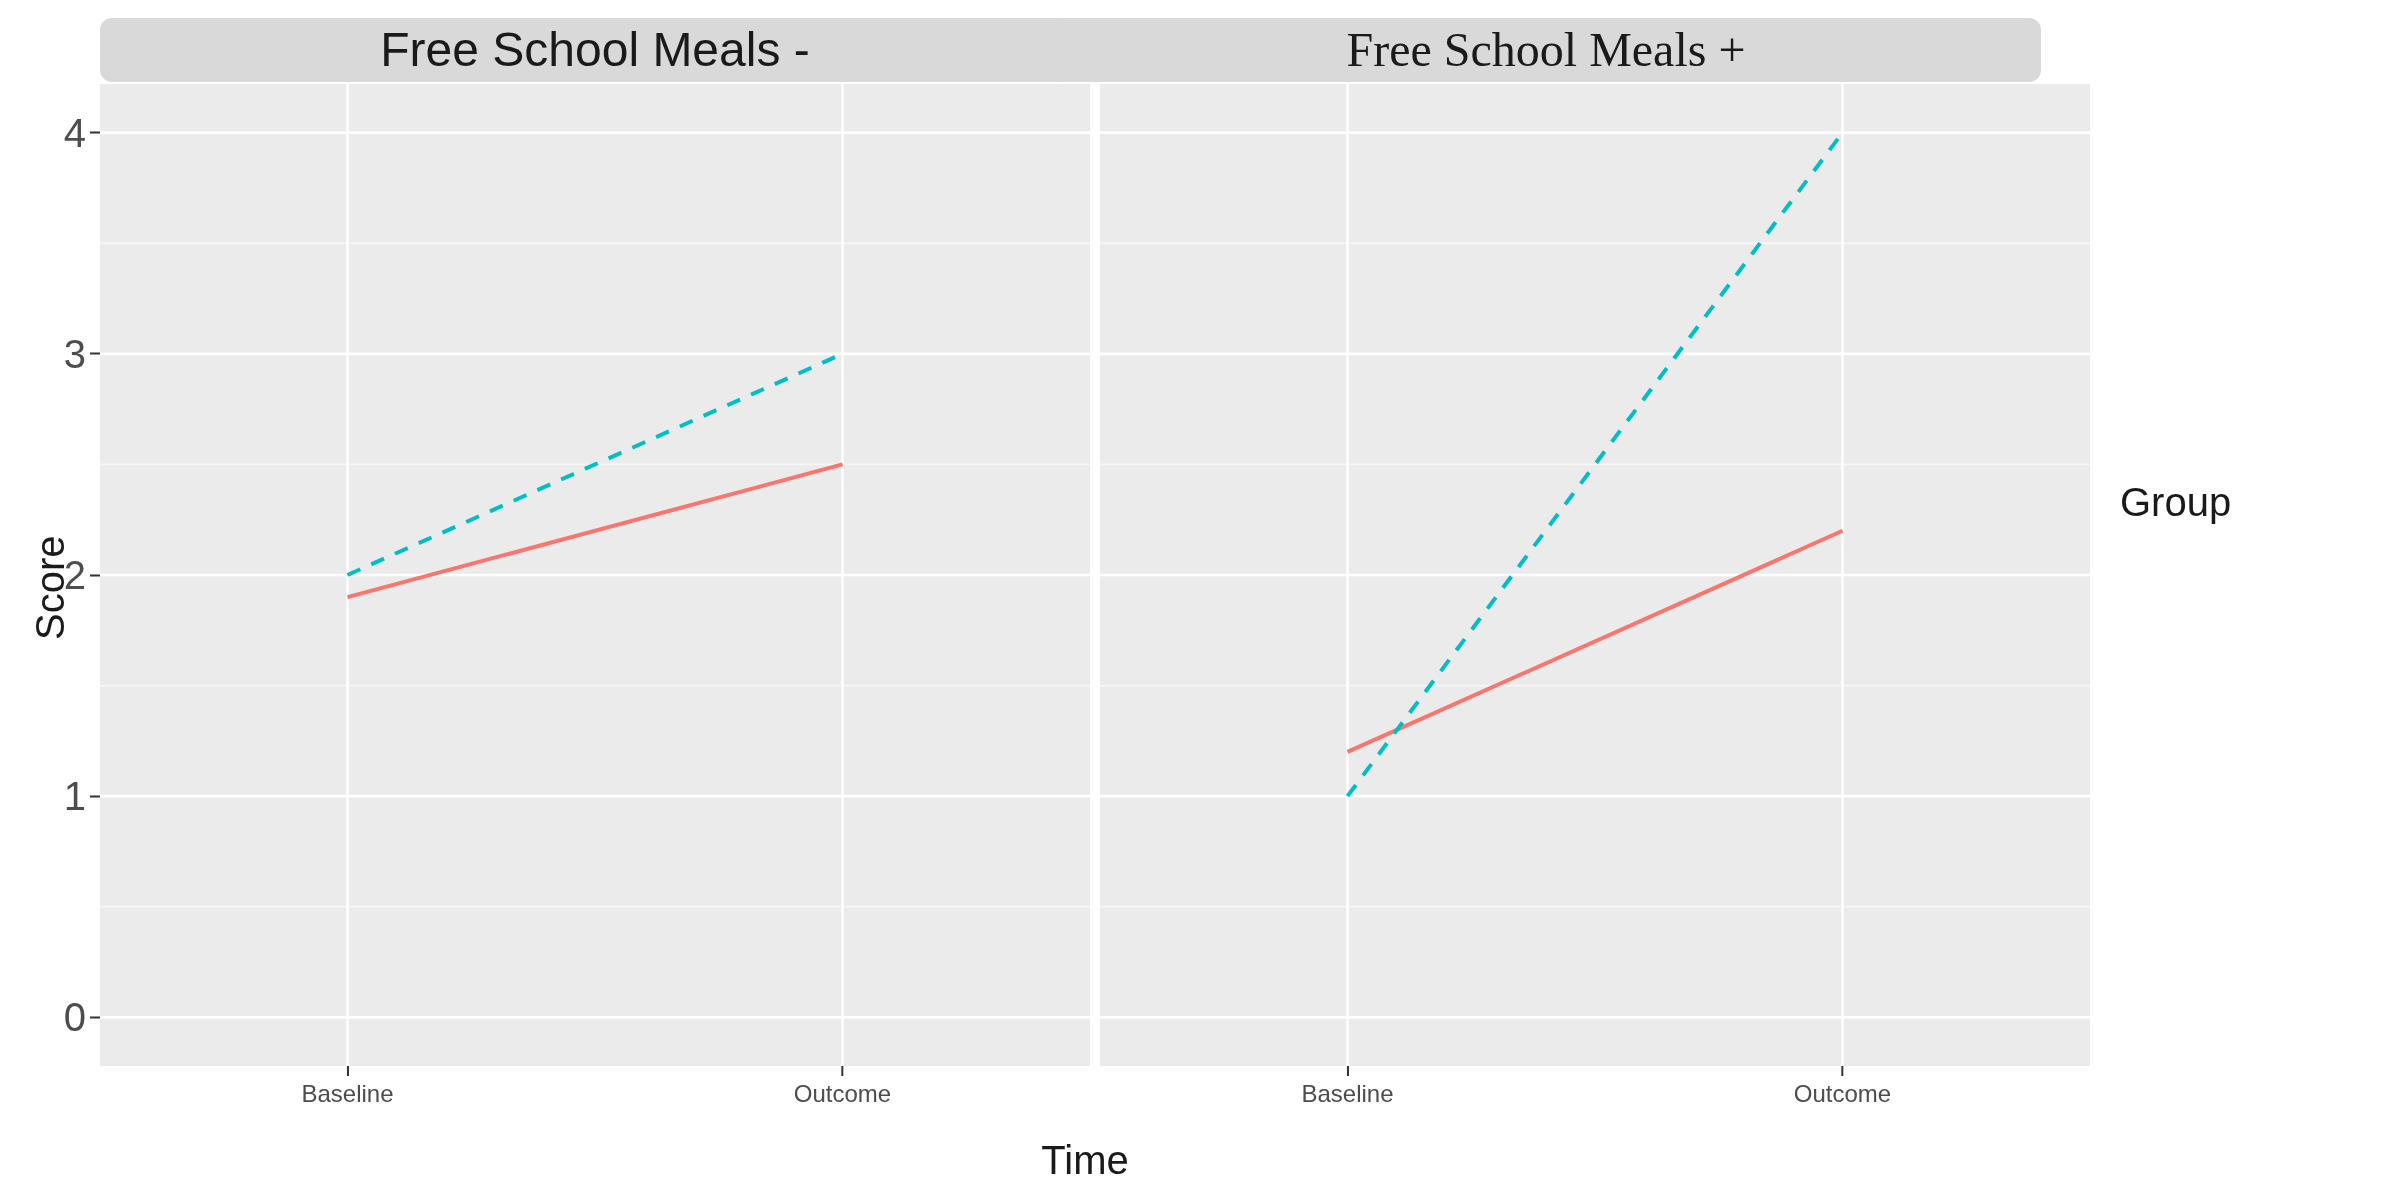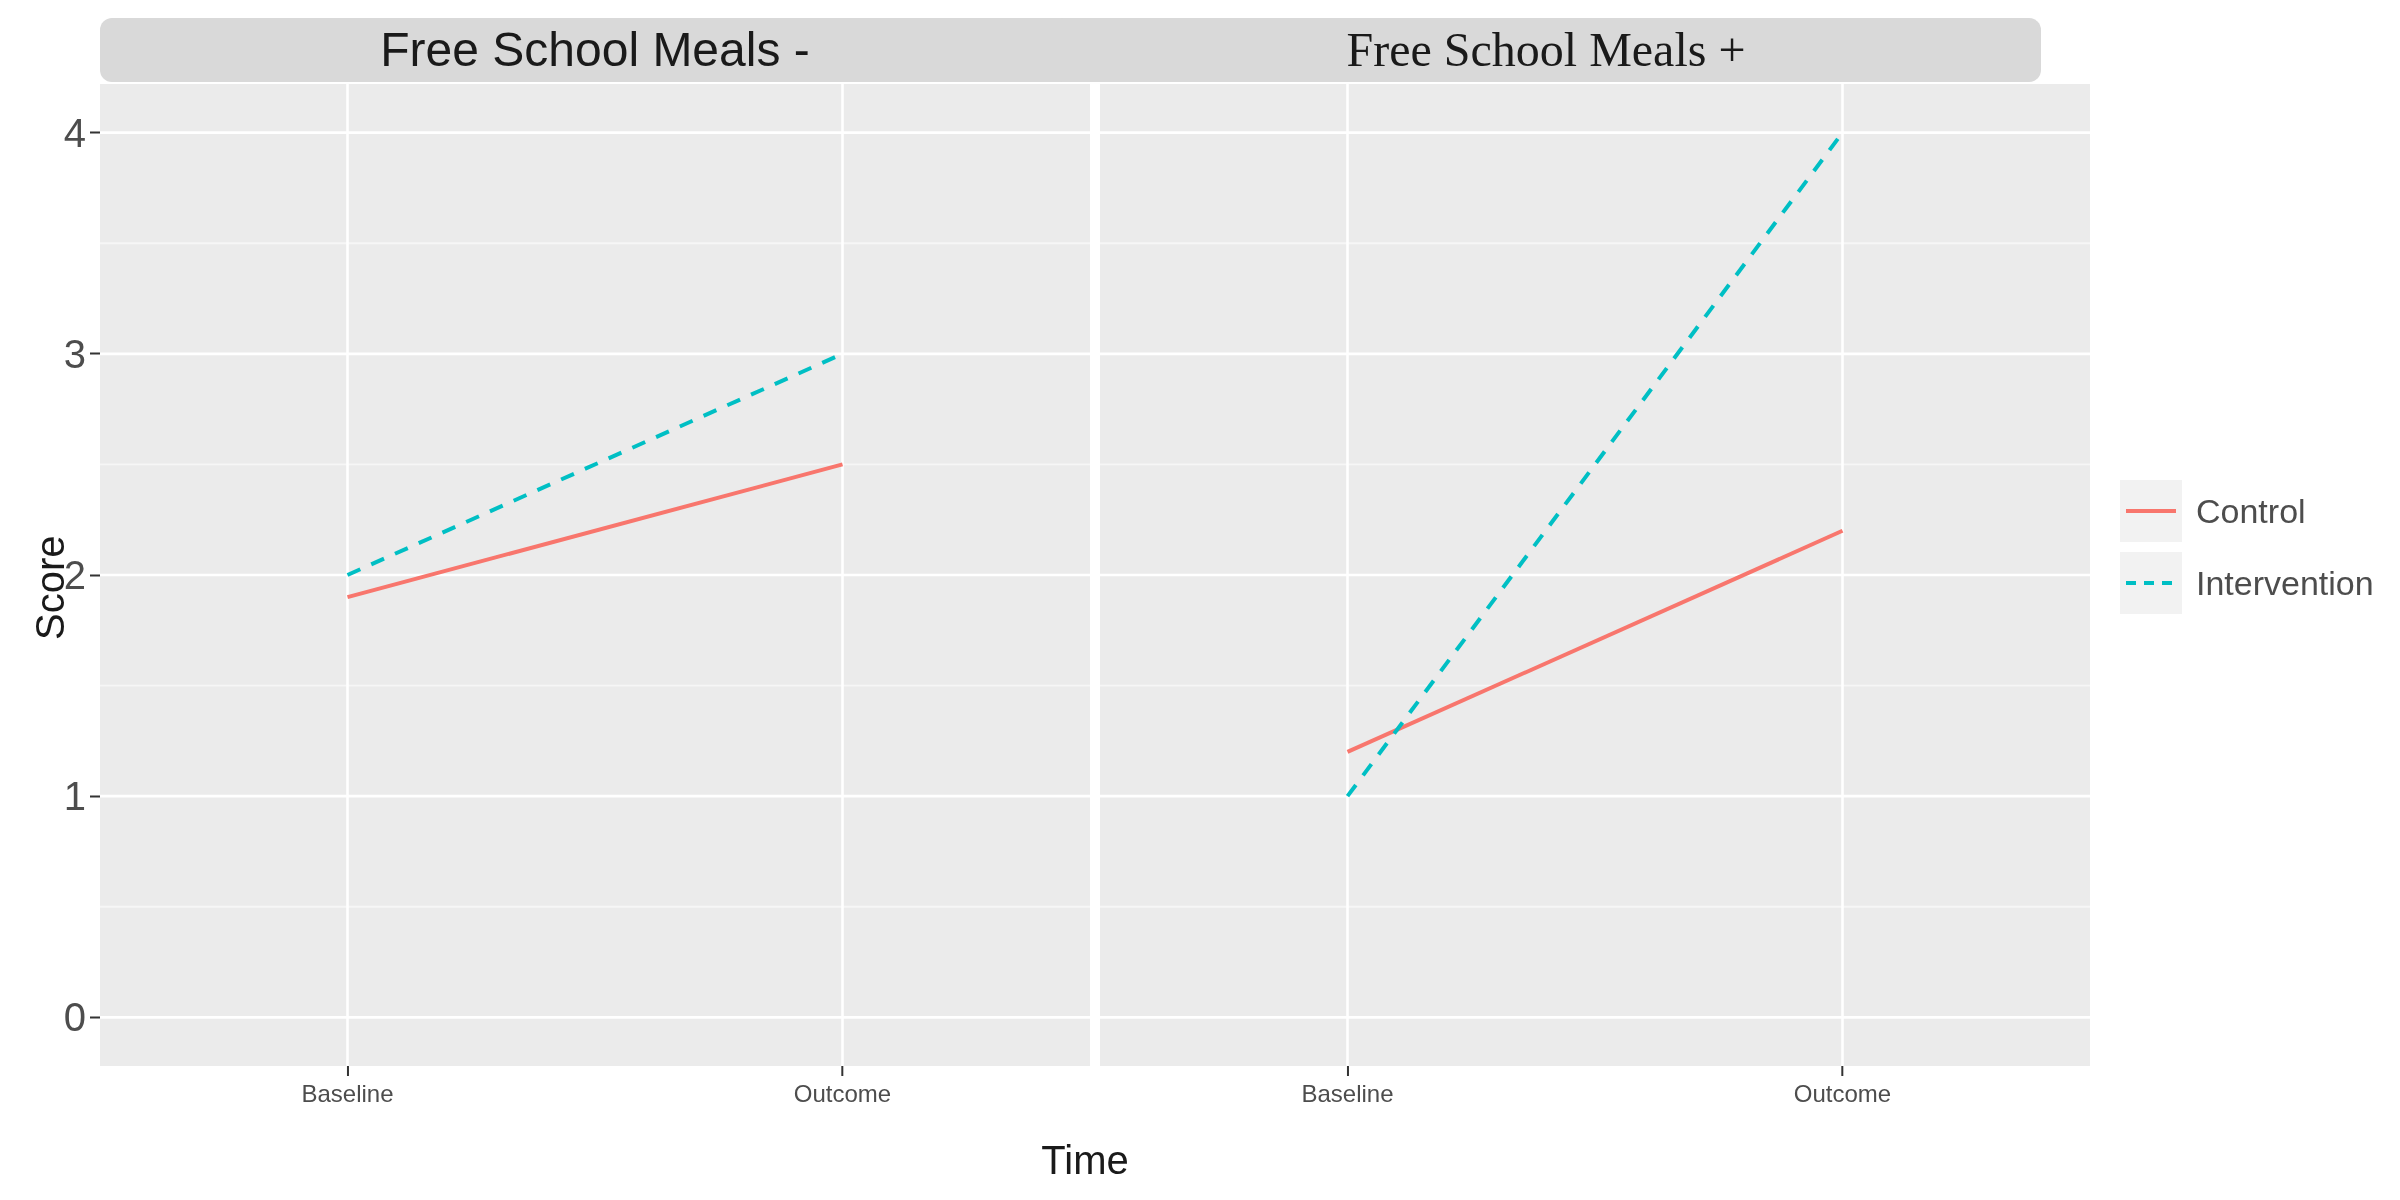--- a/index.html
+++ b/index.html
@@ -161,33 +161,16 @@
   </div>
 
   <div id="xtick-container">
       <div class="xtick" style="left: 347.5px; top: 1080px;">Baseline</div>
       <div class="xtick" style="left: 842.5px; top: 1080px;">Outcome</div>
       <div class="xtick" style="left: 1347.5px; top: 1080px;">Baseline</div>
       <div class="xtick" style="left: 1842.5px; top: 1080px;">Outcome</div>
     </div>
 
   <div class="legend">
-    <div id="legend-rows">
-        <div class="legend-row">
-          <div class="legend-key">
-            <svg width="62" height="62" style="position: absolute; left: 0px; top: 0px;">
-              <line x1="6" x2="56" y1="31" y2="31" stroke="#f8766d" stroke-width="4"></line>
-            </svg>
-          </div>
-          <span>Control</span>
-        </div>
-        <div class="legend-row">
-          <div class="legend-key">
-            <svg width="62" height="62" style="position: absolute; left: 0px; top: 0px;">
-              <line x1="6" x2="56" y1="31" y2="31" stroke="#00bfc4" stroke-width="4" stroke-dasharray="10 8"></line>
-            </svg>
-          </div>
-          <span>Intervention</span>
-        </div>
-      </div>
+    <div class="legend-title">Group</div>
   </div>
 
 </div>
 
 </body></html>

